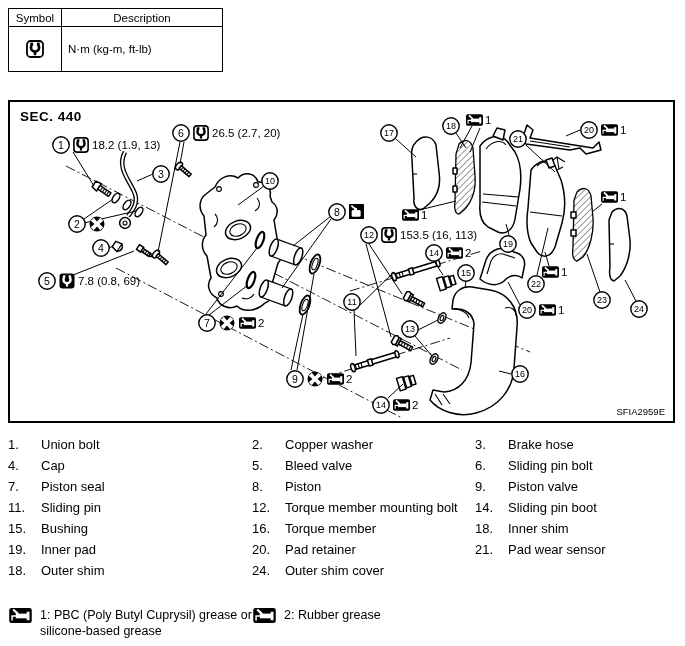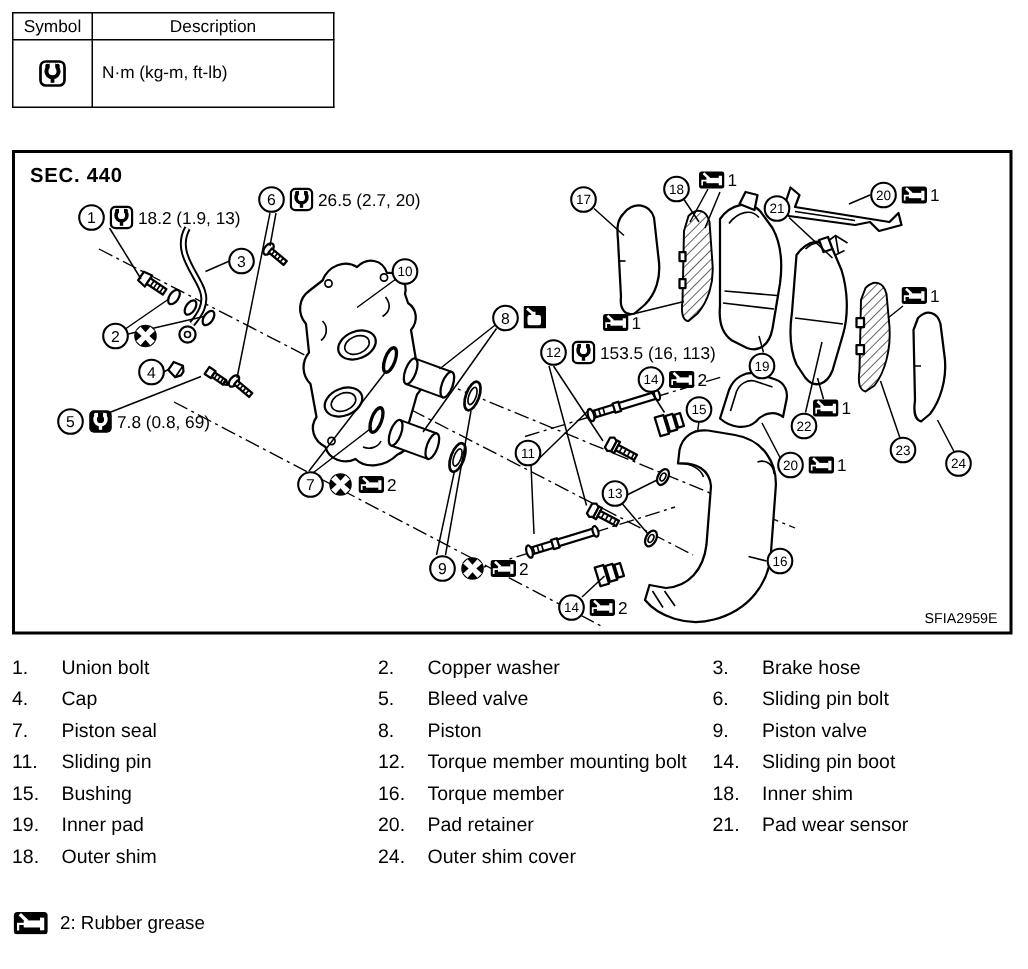--- a/index.html
+++ b/index.html
@@ -569,15 +569,21 @@
       <span class="pnum">24.</span>
       <span>Outer shim cover</span>
     </div>
   </div>
 
 <div class="footnotes">
   <div class="fn">
     <svg class="ficon" width="25" height="15">
         <use href="#sym-grease"></use>
       </svg>
+    <span>1: PBC (Poly Butyl Cuprysil) grease or silicone-based grease</span>
+  </div>
+  <div class="fn">
+    <svg class="ficon" width="25" height="15">
+        <use href="#sym-grease"></use>
+      </svg>
     <span>2: Rubber grease</span>
   </div>
 </div>
 
 </body></html>

